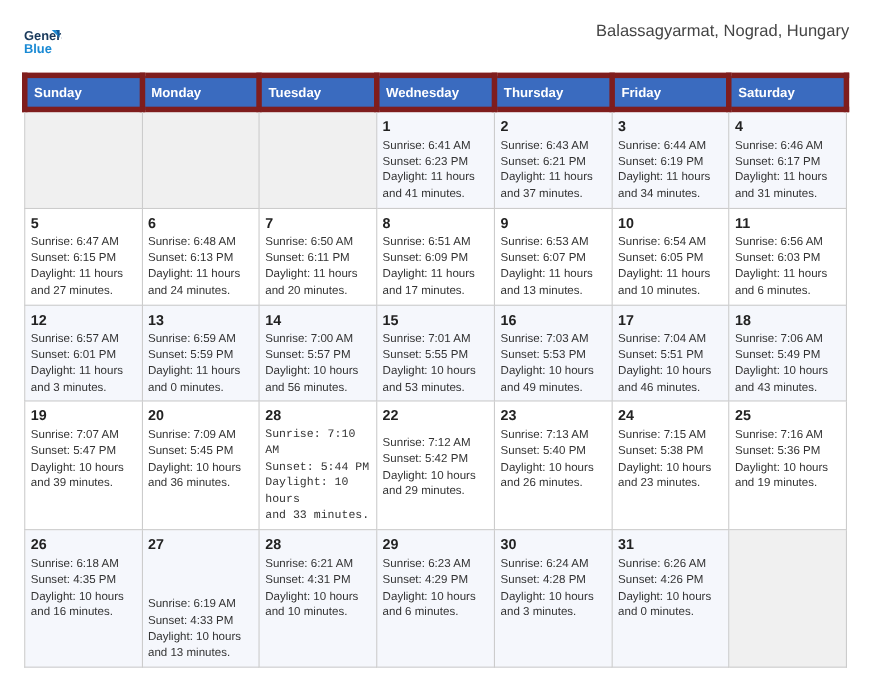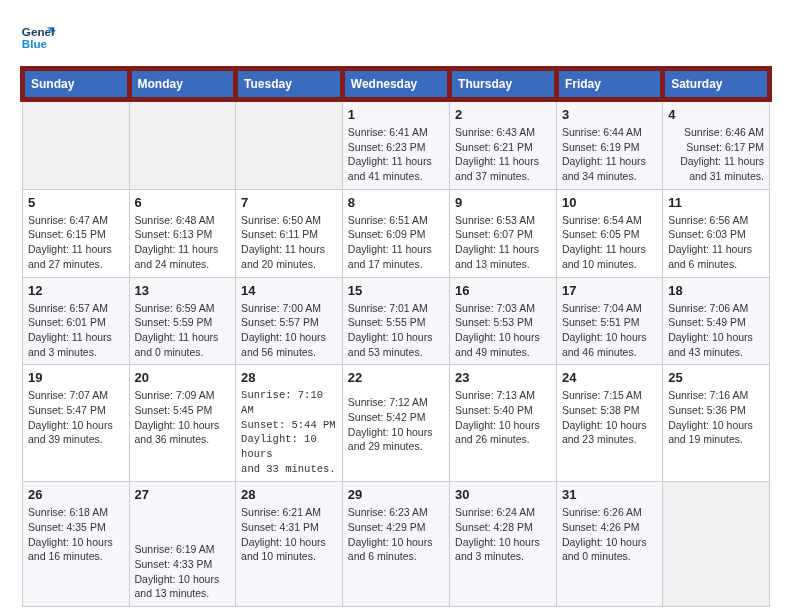--- a/index.html
+++ b/index.html
@@ -86,20 +86,21 @@
 <div class="header">
   <div class="logo">
     <svg class="logo-icon" viewBox="0 0 40 40">
       <text x="2" y="18" font-size="13" font-weight="bold" fill="#1a3a5c">General</text>
       <text x="2" y="31" font-size="13" font-weight="bold" fill="#1a8ad4">Blue</text>
       <polygon points="30,8 38,16 34,8" fill="#1a8ad4"></polygon>
       <polygon points="34,8 38,16 38,8" fill="#0d5a9c"></polygon>
     </svg>
   </div>
   <div class="title-block">
+    <div class="location">Balassagyarmat, Nograd, Hungary</div>
   </div>
 </div>
 
 <table class="calendar">
   <thead>
     <tr>
     <th>Sunday</th>
         <th>Monday</th>
         <th>Tuesday</th>
         <th>Wednesday</th>
@@ -129,21 +130,21 @@
         </td>
         <td>
           <div class="day-num">3</div>
           <div class="day-info" style="white-space: pre-line;">Sunrise: 6:44 AM
 Sunset: 6:19 PM
 Daylight: 11 hours
 and 34 minutes.</div>
         </td>
         <td>
           <div class="day-num">4</div>
-          <div class="day-info" style="white-space: pre-line; text-align: right;">Sunrise: 6:46 AM
+          <div class="day-info" style="white-space: pre-line;">Sunrise: 6:46 AM
 Sunset: 6:17 PM
 Daylight: 11 hours
 and 31 minutes.</div>
         </td>
       </tr>
       <tr>
         <td>
           <div class="day-num">5</div>
           <div class="day-info" style="white-space: pre-line;">Sunrise: 6:47 AM
 Sunset: 6:15 PM

